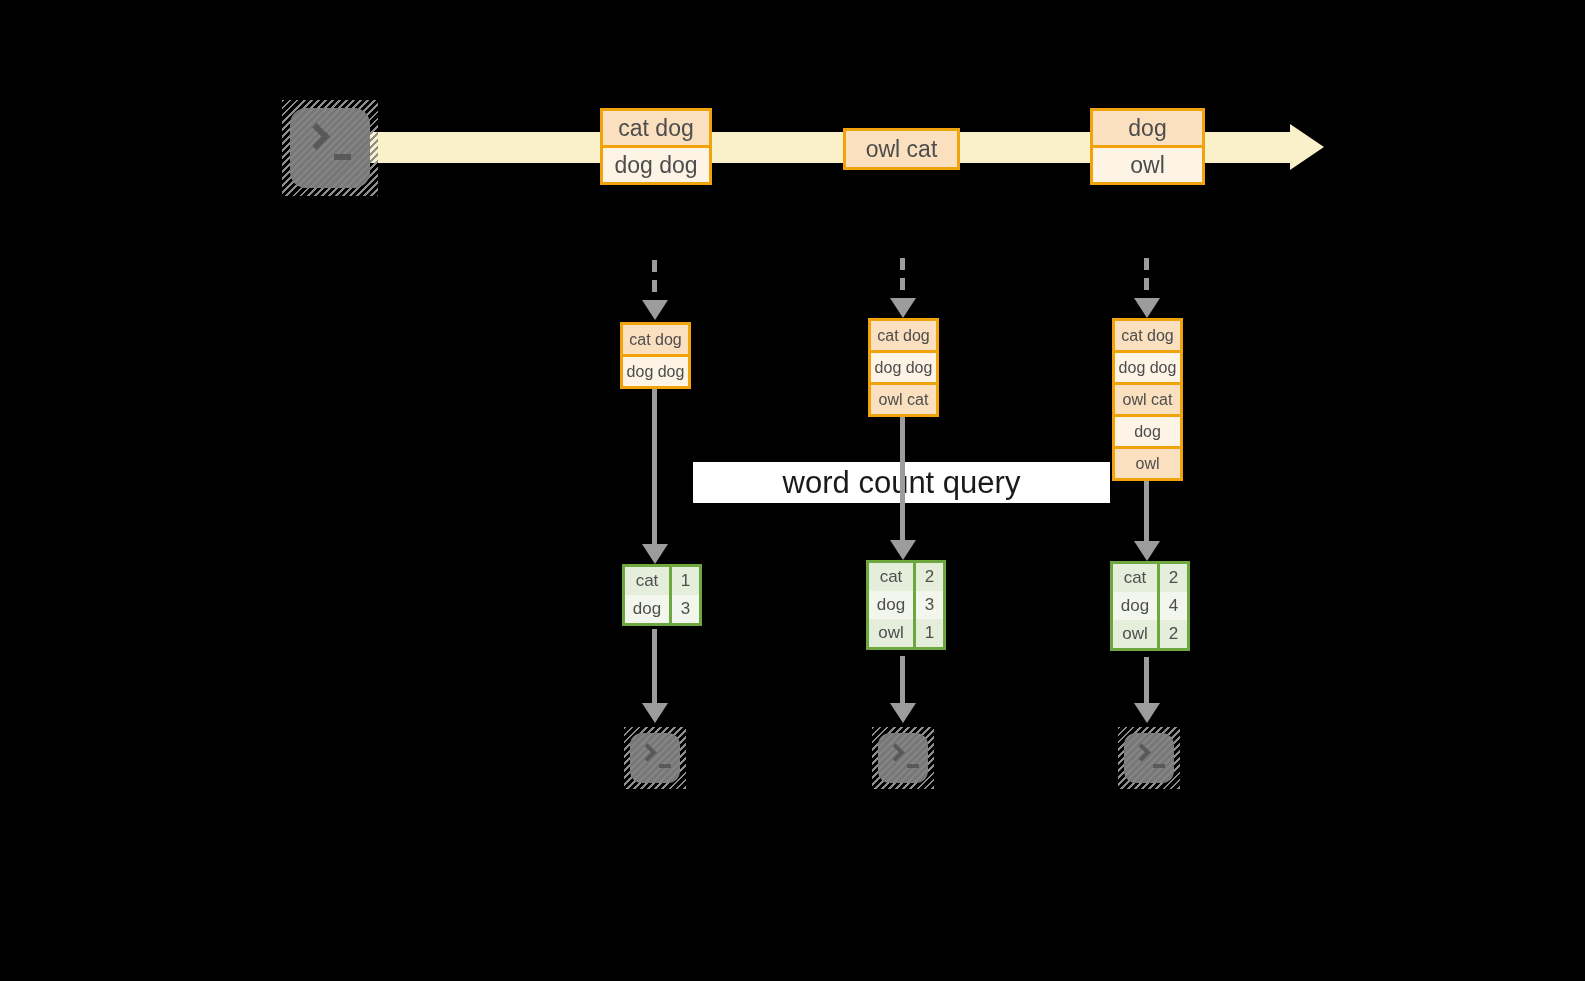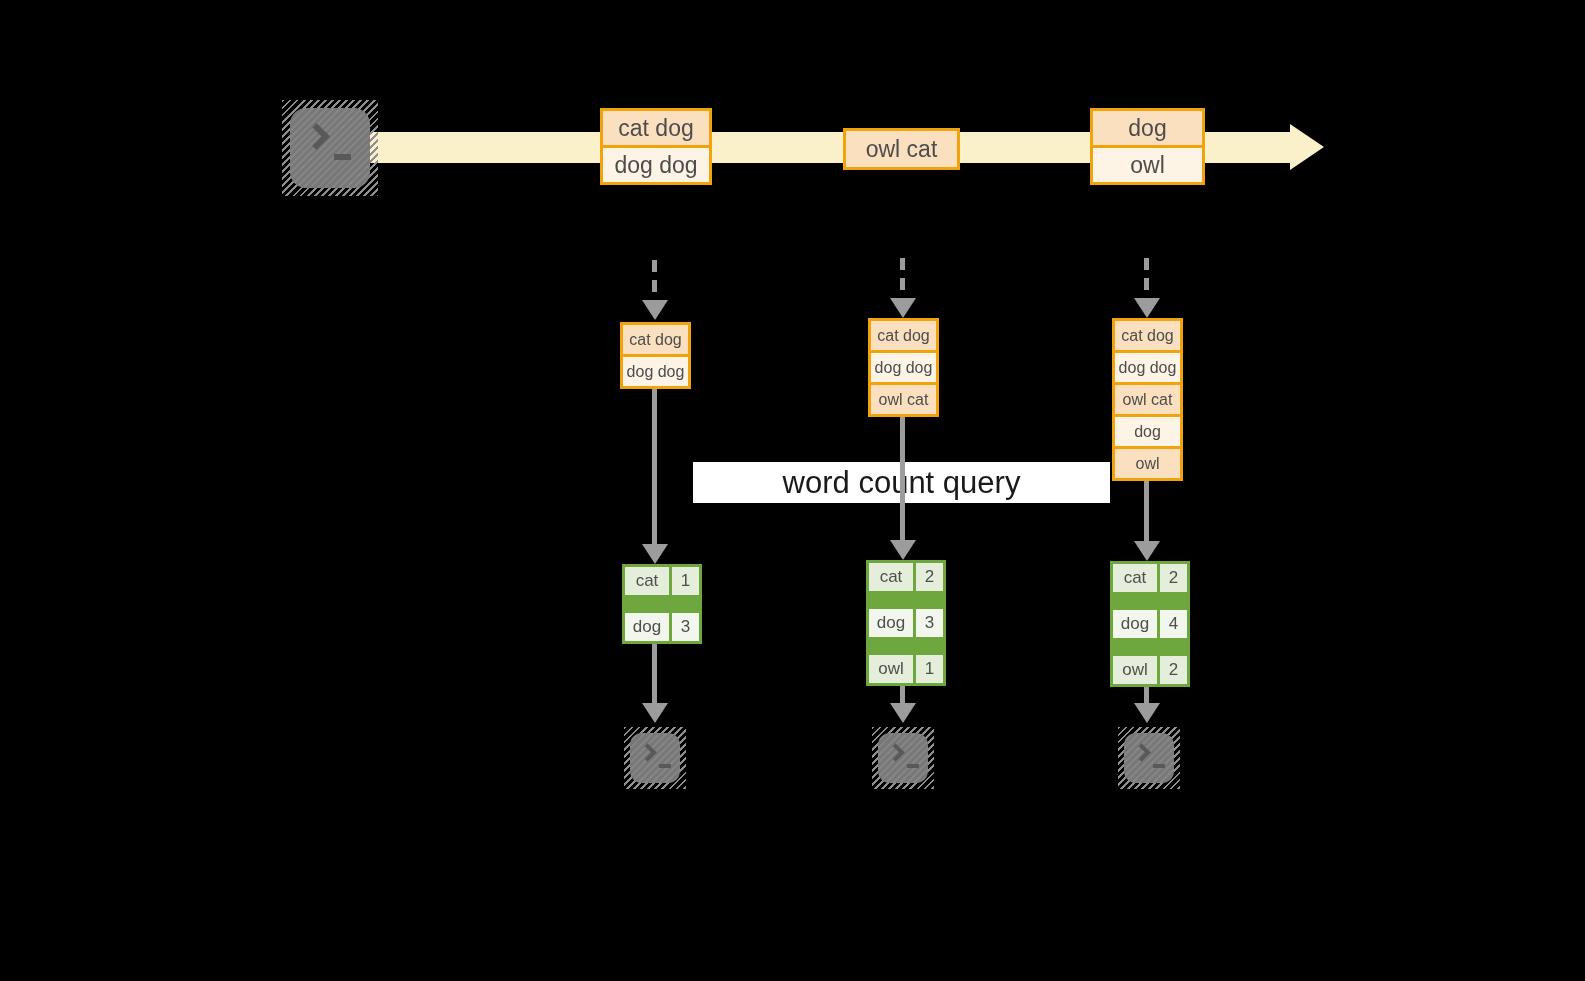--- a/index.html
+++ b/index.html
@@ -67,21 +67,21 @@
   .banner {
     position:absolute; z-index:1; background:#ffffff;
     display:flex; align-items:center; justify-content:center;
     font-size:31px; font-weight:300; color:#1a1a1a;
   }
 
   
   .gtable {
     position:absolute; z-index:3; box-sizing:border-box;
     background:#6EA73E; border:3px solid #6EA73E;
-    display:flex; flex-direction:column; gap:18px;
+    display:flex; flex-direction:column; gap:0;
   }
   .grow { display:flex; gap:3px; height:28px; }
   .grow > div {
     display:flex; align-items:center; justify-content:center;
     font-size:17px; color:#4f4f4f;
   }
   .gword { width:44px; }
   .gcount { width:27px; }
   .grow:nth-child(odd) > div { background:#E5EEDB; }
   .grow:nth-child(even) > div { background:#F2F6EC; }

